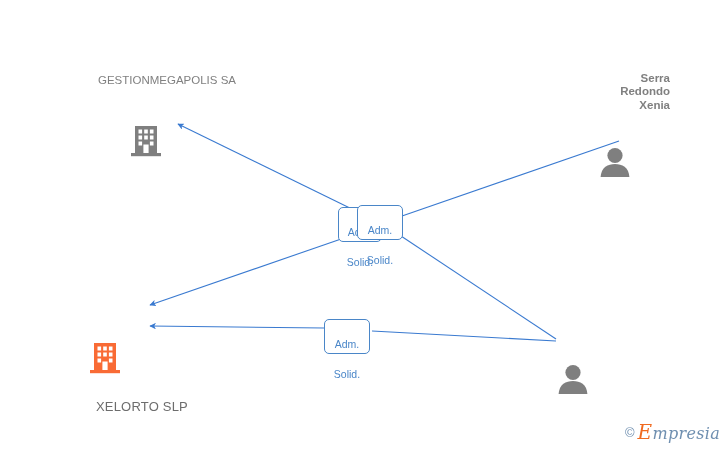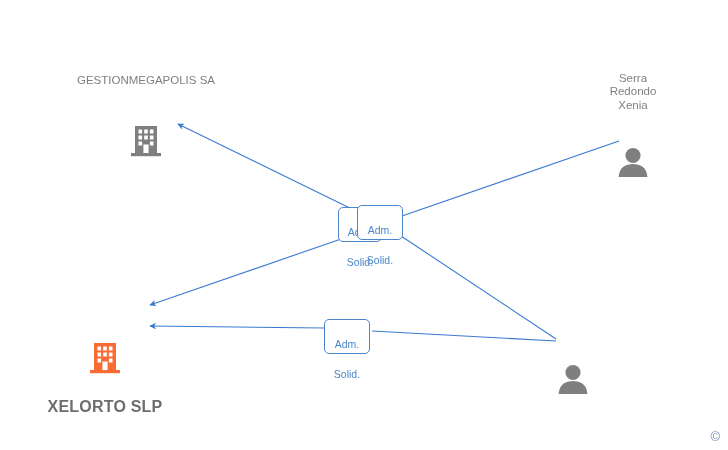--- a/index.html
+++ b/index.html
@@ -33,26 +33,27 @@
     font-size: 11.5px;
     line-height: 13.5px;
     white-space: pre-line;
   }
   .node .glyph {
     display: block;
     margin: 0 auto;
   }
   .node .caption {
     display: block;
+    text-align: right;
   }
   .node.company-grey .caption { color: #808080; }
   .node.company-orange .caption {
     color: #6d6d6d;
-    font-weight: bold;
-    font-size: 16px;
+    font-weight: normal;
+    font-size: 13px;
     letter-spacing: 0.2px;
   }
 
   .rel-box {
     position: absolute;
     box-sizing: border-box;
     border: 1.4px solid #4a86c8;
     border-radius: 5px;
     background: #ffffff;
     color: #4a86c8;
@@ -126,21 +127,21 @@
         <rect x="11.5" y="13.5" width="3.6" height="4" fill="#ffffff"></rect>
         <rect x="17.2" y="13.5" width="3.6" height="4" fill="#ffffff"></rect>
         <rect x="22.9" y="13.5" width="3.6" height="4" fill="#ffffff"></rect>
         <rect x="11.5" y="19.5" width="3.6" height="4" fill="#ffffff"></rect>
         <rect x="22.9" y="19.5" width="3.6" height="4" fill="#ffffff"></rect>
         <rect x="16.4" y="22.5" width="5.2" height="8.5" fill="#ffffff"></rect>
       </svg>
     </span>
   </div>
 
-  <div class="node person-grey" style="left:578px; top:58px; width:110px;">
+  <div class="node person-grey" style="left:560px; top:58px; width:110px;font-weight:bold;">
     <span class="caption">Serra
 Redondo
 Xenia</span>
     <span class="glyph" style="margin-top:7px;">
       <svg width="34" height="32" viewBox="0 0 34 32" xmlns="http://www.w3.org/2000/svg">
         <circle cx="17" cy="9.5" r="7.6" fill="#7f7f7f"></circle>
         <path d="M 2.6 31 C 3.2 21.2 10 18 17 18 C 24 18 30.8 21.2 31.4 31 Z" fill="#7f7f7f"></path>
       </svg>
     </span>
   </div>
@@ -183,15 +184,16 @@
     <span>Solid.</span>
   </div>
 
   <div class="rel-box" style="left:324px; top:319px; width:46px; height:35px; z-index:4;">
     <span>Adm.</span>
     <span>Solid.</span>
   </div>
 
   <div id="watermark">
     <span class="copy">©</span>
+    <span class="brand"><span class="cap">E</span><span>mpresia</span></span>
   </div>
 
 </div>
 
 </body></html>

